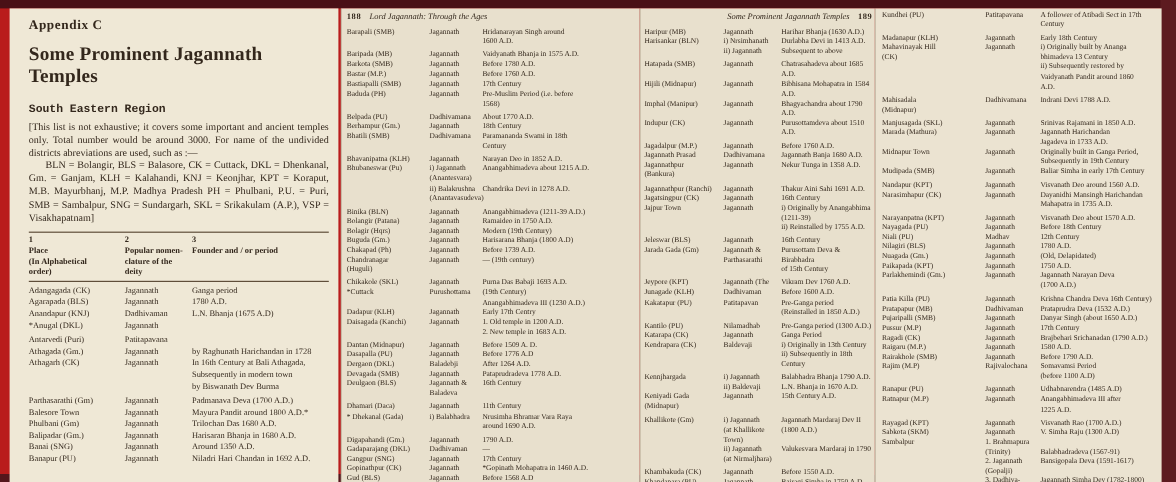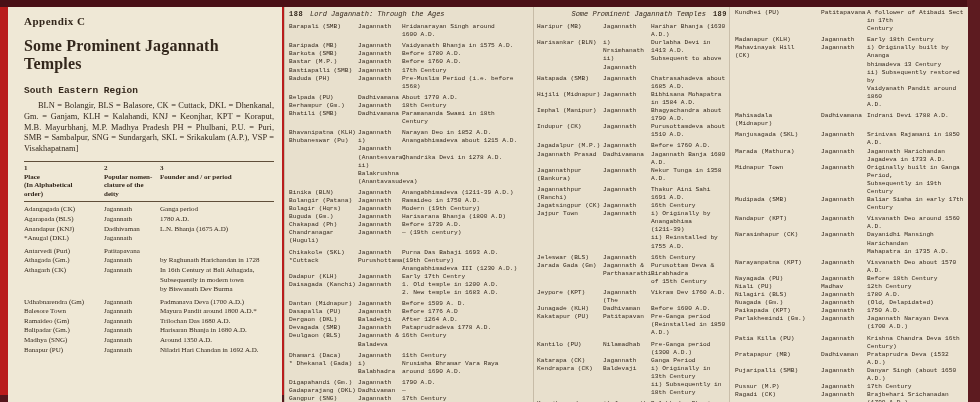--- a/index.html
+++ b/index.html
@@ -5,21 +5,21 @@
   html,body{margin:0;padding:0;}
   body{font-family:"Liberation Serif","DejaVu Serif",serif;}
   .canvas{position:relative;width:980px;height:402px;background:#b91c1c;overflow:hidden;color:#33271c;}
   .bar{position:absolute;background:#54161c;}
   .bar.top{left:0;top:0;width:980px;height:7px;background:#4a1016;}
   .bar.right{right:0;top:0;width:13px;height:402px;background:#5d1b20;}
   .bar.bottom-a{left:0;bottom:0;width:345px;height:7px;}
   .bar.bottom-b{left:412px;bottom:0;width:344px;height:6px;}
   .gapstrip{position:absolute;left:345px;bottom:0;width:67px;height:7px;background:#d8d2c4;}
   .page{position:absolute;top:7px;bottom:0;box-sizing:border-box;}
-  .page.seam{border-left:1px solid rgba(80,60,30,.22);font-family:Liberation Mono, monospace;}
+  .page.seam{border-left:1px solid rgba(80,60,30,.22);}
   
   .left-page{left:8px;width:274px;padding:6px 8px 0 16px;background:#efe8d6;}
   .appendix{font-size:11px;font-weight:bold;letter-spacing:.5px;margin:2px 0 10px;}
   .booktitle{font-size:16px;font-weight:bold;margin:0 0 12px;letter-spacing:.2px;}
   .region{font-size:9.5px;font-weight:bold;margin:0 0 5px;font-family:Liberation Mono, monospace;}
   .para{font-size:8.4px;line-height:10.8px;text-align:justify;margin:0;}
   .abbrev{font-size:8.4px;line-height:10.8px;text-align:justify;margin:0;text-indent:14px;}
   .rule{border:0;border-top:1px solid #5f4e3a;margin:6px 0 0;}
   .rule.thin{border-top-width:1px;margin:2px 0 3px;}
   .thead{display:flex;font-size:7px;line-height:8.6px;font-weight:bold;padding:2px 0 1px;}
@@ -53,20 +53,21 @@
   <div class="bar top"></div>
   <div class="bar right"></div>
   <div class="bar bottom-a"></div>
   <div class="gapstrip"></div>
   <div class="bar bottom-b"></div>
 
   <section class="page left-page">
     <h3 class="appendix">Appendix C</h3>
     <h1 class="booktitle">Some Prominent Jagannath Temples</h1>
     <h2 class="region">South Eastern Region</h2>
+    <p class="para">[This list is not exhaustive; it covers some important and ancient temples only. Total number would be around 3000. For name of the undivided districts abreviations are used, such as :—</p>
     <p class="abbrev">BLN = Bolangir, BLS = Balasore, CK = Cuttack, DKL = Dhenkanal, Gm. = Ganjam, KLH = Kalahandi, KNJ = Keonjhar, KPT = Koraput, M.B. Mayurbhanj, M.P. Madhya Pradesh PH = Phulbani, P.U. = Puri, SMB = Sambalpur, SNG = Sundargarh, SKL = Srikakulam (A.P.), VSP = Visakhapatnam]</p>
     <hr class="rule">
     <div class="thead">
       <div class="h1">
         <span class="hnum">1</span>
         <span class="hl">Place
 (In Alphabetical
 order)</span>
       </div>
       <div class="h2">
@@ -111,41 +112,41 @@
           <div class="c founder">by Raghunath Harichandan in 1728</div>
         </div>
         <div class="trow">
           <div class="c place">Athagarh (CK)</div>
           <div class="c deity">Jagannath</div>
           <div class="c founder">In 16th Century at Bali Athagada,
 Subsequently in modern town
 by Biswanath Dev Burma</div>
         </div>
         <div class="trow gap">
-          <div class="c place">Udhabnarendra (Gm)</div>
+          <div class="c place">Parthasarathi (Gm)</div>
           <div class="c deity">Jagannath</div>
           <div class="c founder">Padmanava Deva (1700 A.D.)</div>
         </div>
         <div class="trow">
           <div class="c place">Balesore Town</div>
           <div class="c deity">Jagannath</div>
           <div class="c founder">Mayura Pandit around 1800 A.D.*</div>
         </div>
         <div class="trow">
-          <div class="c place">Ramaideo (Gm)</div>
+          <div class="c place">Phulbani (Gm)</div>
           <div class="c deity">Jagannath</div>
           <div class="c founder">Trilochan Das 1680 A.D.</div>
         </div>
         <div class="trow">
           <div class="c place">Balipadar (Gm.)</div>
           <div class="c deity">Jagannath</div>
           <div class="c founder">Harisaran Bhanja in 1680 A.D.</div>
         </div>
         <div class="trow">
-          <div class="c place">Madhya (SNG)</div>
+          <div class="c place">Banai (SNG)</div>
           <div class="c deity">Jagannath</div>
           <div class="c founder">Around 1350 A.D.</div>
         </div>
         <div class="trow">
           <div class="c place">Banapur (PU)</div>
           <div class="c deity">Jagannath</div>
           <div class="c founder">Niladri Hari Chandan in 1692 A.D.</div>
         </div>
       </div>
   </section>

